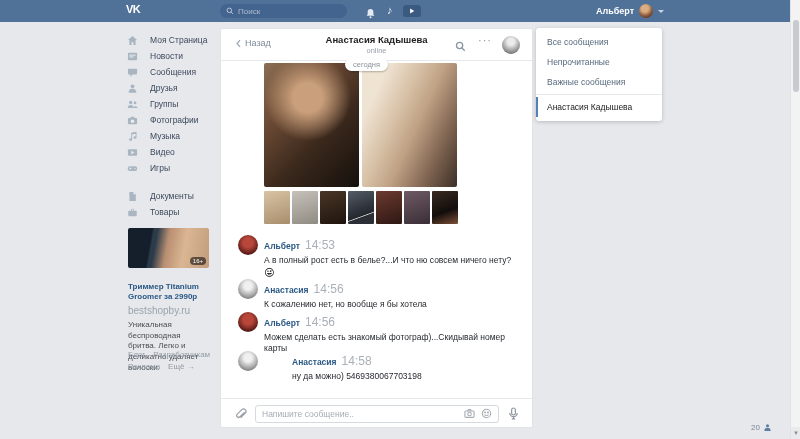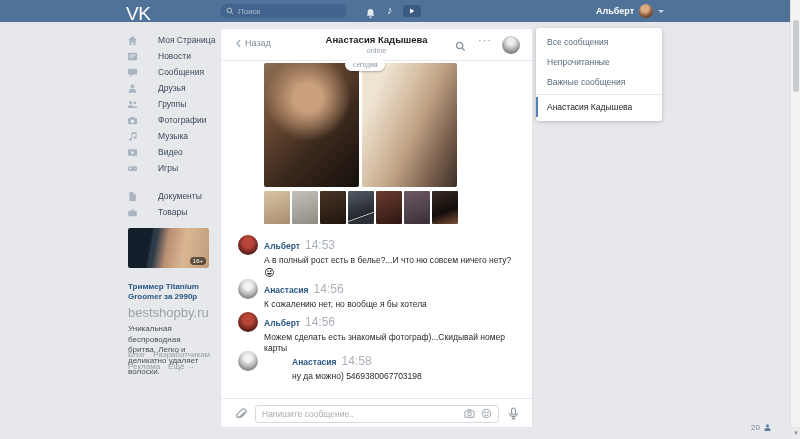--- a/index.html
+++ b/index.html
@@ -1,21 +1,21 @@
 <!DOCTYPE html>
 <html><head>
 <meta charset="utf-8">
 <style>
   * { margin:0; padding:0; box-sizing:border-box; }
   html,body { width:800px; height:439px; overflow:hidden; }
   body { font-family:"Liberation Sans","DejaVu Sans",sans-serif; background:#e7e8ec; position:relative; }
 
   
   .topbar { position:absolute; left:0; top:0; width:790px; height:22px; background:#507299; z-index:30; }
-  .vk-logo { position:absolute; left:126px; top:3px; color:#fff; font-weight:normal; font-size:19px; letter-spacing:-0.5px; }
+  .vk-logo { position:absolute; left:126px; top:3px; color:#fff; font-weight:bold; font-size:11px; letter-spacing:-0.5px; }
   .top-search { position:absolute; left:220px; top:4px; width:127px; height:14px; background:#43648e; border-radius:7px; display:flex; align-items:center; padding:0 6px;justify-content:center; }
   .top-search svg { width:8px; height:8px; stroke:rgba(255,255,255,.6); fill:none; stroke-width:1.5; flex:none; }
   .top-search input { flex:1; min-width:0; background:transparent; border:none; outline:none; color:rgba(255,255,255,.85); font-size:8px; margin-left:4px; font-family:inherit; }
   .top-search input::placeholder { color:rgba(255,255,255,.55); }
   .top-ico { position:absolute; top:5px; color:rgba(255,255,255,.85); }
   .top-ico svg { width:11px; height:11px; fill:currentColor; }
   .ico-bell { left:365px; }
   .ico-note { left:387px; top:4px; font-size:11px; line-height:12px; }
   .play-btn { position:absolute; left:403px; top:5px; width:18px; height:12px; background:#3a5a80; border-radius:3px; display:flex; align-items:center; justify-content:center; }
   .play-btn svg { width:6px; height:6px; fill:#fff; }
@@ -24,31 +24,31 @@
   .top-user .uavatar { width:14px; height:14px; border-radius:50%; background:radial-gradient(circle at 42% 32%, #d9ac84 0 28%, #8a5636 60%, #2e1d12 100%); }
   .top-user .chev { width:0; height:0; border-left:3px solid transparent; border-right:3px solid transparent; border-top:3px solid rgba(255,255,255,.7); }
 
   
   .scrollbar { position:absolute; right:0; top:0; width:10px; height:439px; background:#f3f3f4; border-left:1px solid #e2e2e4; z-index:40; }
   .scroll-thumb { position:absolute; left:2px; top:20px; width:6px; height:72px; background:#c7cbd0; border-radius:3px; }
   .scroll-arrow { position:absolute; left:0; bottom:0; width:10px; height:12px; background:#e9eaec; color:#8b8f94; font-size:6px; text-align:center; line-height:12px; }
 
   
   .sidebar { position:absolute; left:127px; top:32px; width:92px; z-index:5; }
-  .side-item { display:flex; align-items:center; gap:20px; height:16px; font-size:8.5px; color:#3c4a5c; cursor:pointer; white-space:nowrap; }
+  .side-item { display:flex; align-items:center; gap:12px; height:16px; font-size:8.5px; color:#3c4a5c; cursor:pointer; white-space:nowrap; }
   .side-item .si { width:11px; height:11px; flex:none; color:#a9b6c2; }
   .side-item .si svg { width:11px; height:11px; fill:currentColor; display:block; }
   .side-gap { height:12px; }
   .side-ad { position:absolute; left:1px; top:196px; width:81px; }
   .ad-img { width:81px; height:40px; border-radius:2px; position:relative;
     background:linear-gradient(100deg,#141f2b 0 28%,#2c3b49 30% 34%,#8a6síčka 35%,#b98f72 48%,#dab693 68%,#c29d7c 100%);
     background:linear-gradient(100deg,#141f2b 0 28%,#2c3b49 30% 34%,#b98f72 48%,#dab693 68%,#c29d7c 100%); }
   .ad-badge { position:absolute; right:3px; bottom:3px; background:rgba(0,0,0,.55); color:#fff; font-size:6px; padding:1px 3px; border-radius:6px; }
   .ad-title { margin-top:14px; color:#2a5885; font-weight:bold; font-size:8px; line-height:1.3; cursor:pointer; }
-  .ad-domain { margin-top:2px; color:#9aa3ac; font-size:13px; }
+  .ad-domain { margin-top:2px; color:#9aa3ac; font-size:10px; }
   .ad-desc { margin-top:4px; color:#4a4f55; font-size:8px; line-height:1.35; }
   .side-foot { position:absolute; left:1px; top:317px; font-size:8px; color:#939ca6; line-height:1.55; }
   .side-foot span { margin-right:8px; cursor:pointer; }
 
   
   .chat { position:absolute; left:220px; top:28px; width:313px; height:400px; background:#fff; border:1px solid #e1e3e6; border-radius:2px; z-index:10; }
   .chat-head { position:relative; height:32px; border-bottom:1px solid #e7e8ec; }
   .back { position:absolute; left:14px; top:9px; display:flex; align-items:center; gap:3px; color:#7f8b9a; font-size:9px; cursor:pointer; }
   .back svg { width:7px; height:9px; stroke:#9aa6b2; fill:none; stroke-width:1.6; }
   .chat-title-wrap { position:absolute; left:0; right:0; top:5px; text-align:center; }
@@ -57,21 +57,21 @@
   .head-search { position:absolute; right:66px; top:9px; color:#8b96a3; cursor:pointer; }
   .head-search svg { width:11px; height:11px; stroke:currentColor; fill:none; stroke-width:1.4; }
   .head-more { position:absolute; right:40px; top:5px; color:#8b96a3; font-size:11px; letter-spacing:1px; cursor:pointer; }
   .head-avatar { position:absolute; right:12px; top:7px; width:18px; height:18px; border-radius:50%; cursor:pointer;
     background:radial-gradient(circle at 50% 32%, #ececec 0 22%, #a8a8a8 55%, #4c4c4c 100%); }
 
   .photos { position:absolute; left:43px; top:34px; display:flex; gap:3px; }
   .photo-lg { width:95px; height:124px; border-radius:2px; cursor:pointer; }
   .photo-1 { background:radial-gradient(circle at 46% 28%, #caa07c 0 14%, transparent 42%), linear-gradient(135deg,#8a6e52 0,#6e4c36 28%,#3a281c 62%,#15100c 100%); }
   .photo-2 { background:linear-gradient(115deg,#efe3d2 0 18%,#d8c2a8 38%,#c0a285 55%,#7e6350 78%,#3c2f26 100%); }
-  .date-pill { position:absolute; left:124px; top:29px; height:13px; line-height:13px; padding:0 8px; background:#fff; border-radius:8px; box-shadow:0 1px 2px rgba(0,0,0,.25); color:#8b939c; font-size:7.5px; z-index:3;font-family:Liberation Serif, serif; }
+  .date-pill { position:absolute; left:124px; top:29px; height:13px; line-height:13px; padding:0 8px; background:#fff; border-radius:8px; box-shadow:0 1px 2px rgba(0,0,0,.25); color:#8b939c; font-size:7.5px; z-index:3; }
   .thumbs { position:absolute; left:43px; top:162px; display:flex; gap:2px; }
   .thumb { width:26px; height:33px; border-radius:1px; cursor:pointer; }
   .t1 { background:linear-gradient(160deg,#d8c4a4,#a88d6c); }
   .t2 { background:linear-gradient(160deg,#c6c2bb,#8f8a82); }
   .t3 { background:linear-gradient(160deg,#4a3526,#1e140d); }
   .t4 { background:linear-gradient(160deg,#555c66,#23272e 70%,#d8d4cc 72%,#2b2f36 74%); }
   .t5 { background:linear-gradient(160deg,#6b3b30,#2e1712); }
   .t6 { background:linear-gradient(160deg,#6e5a64,#3a2e36); }
   .t7 { background:linear-gradient(160deg,#3a2a22,#120d0b 60%,#7e5038 100%); }
 

